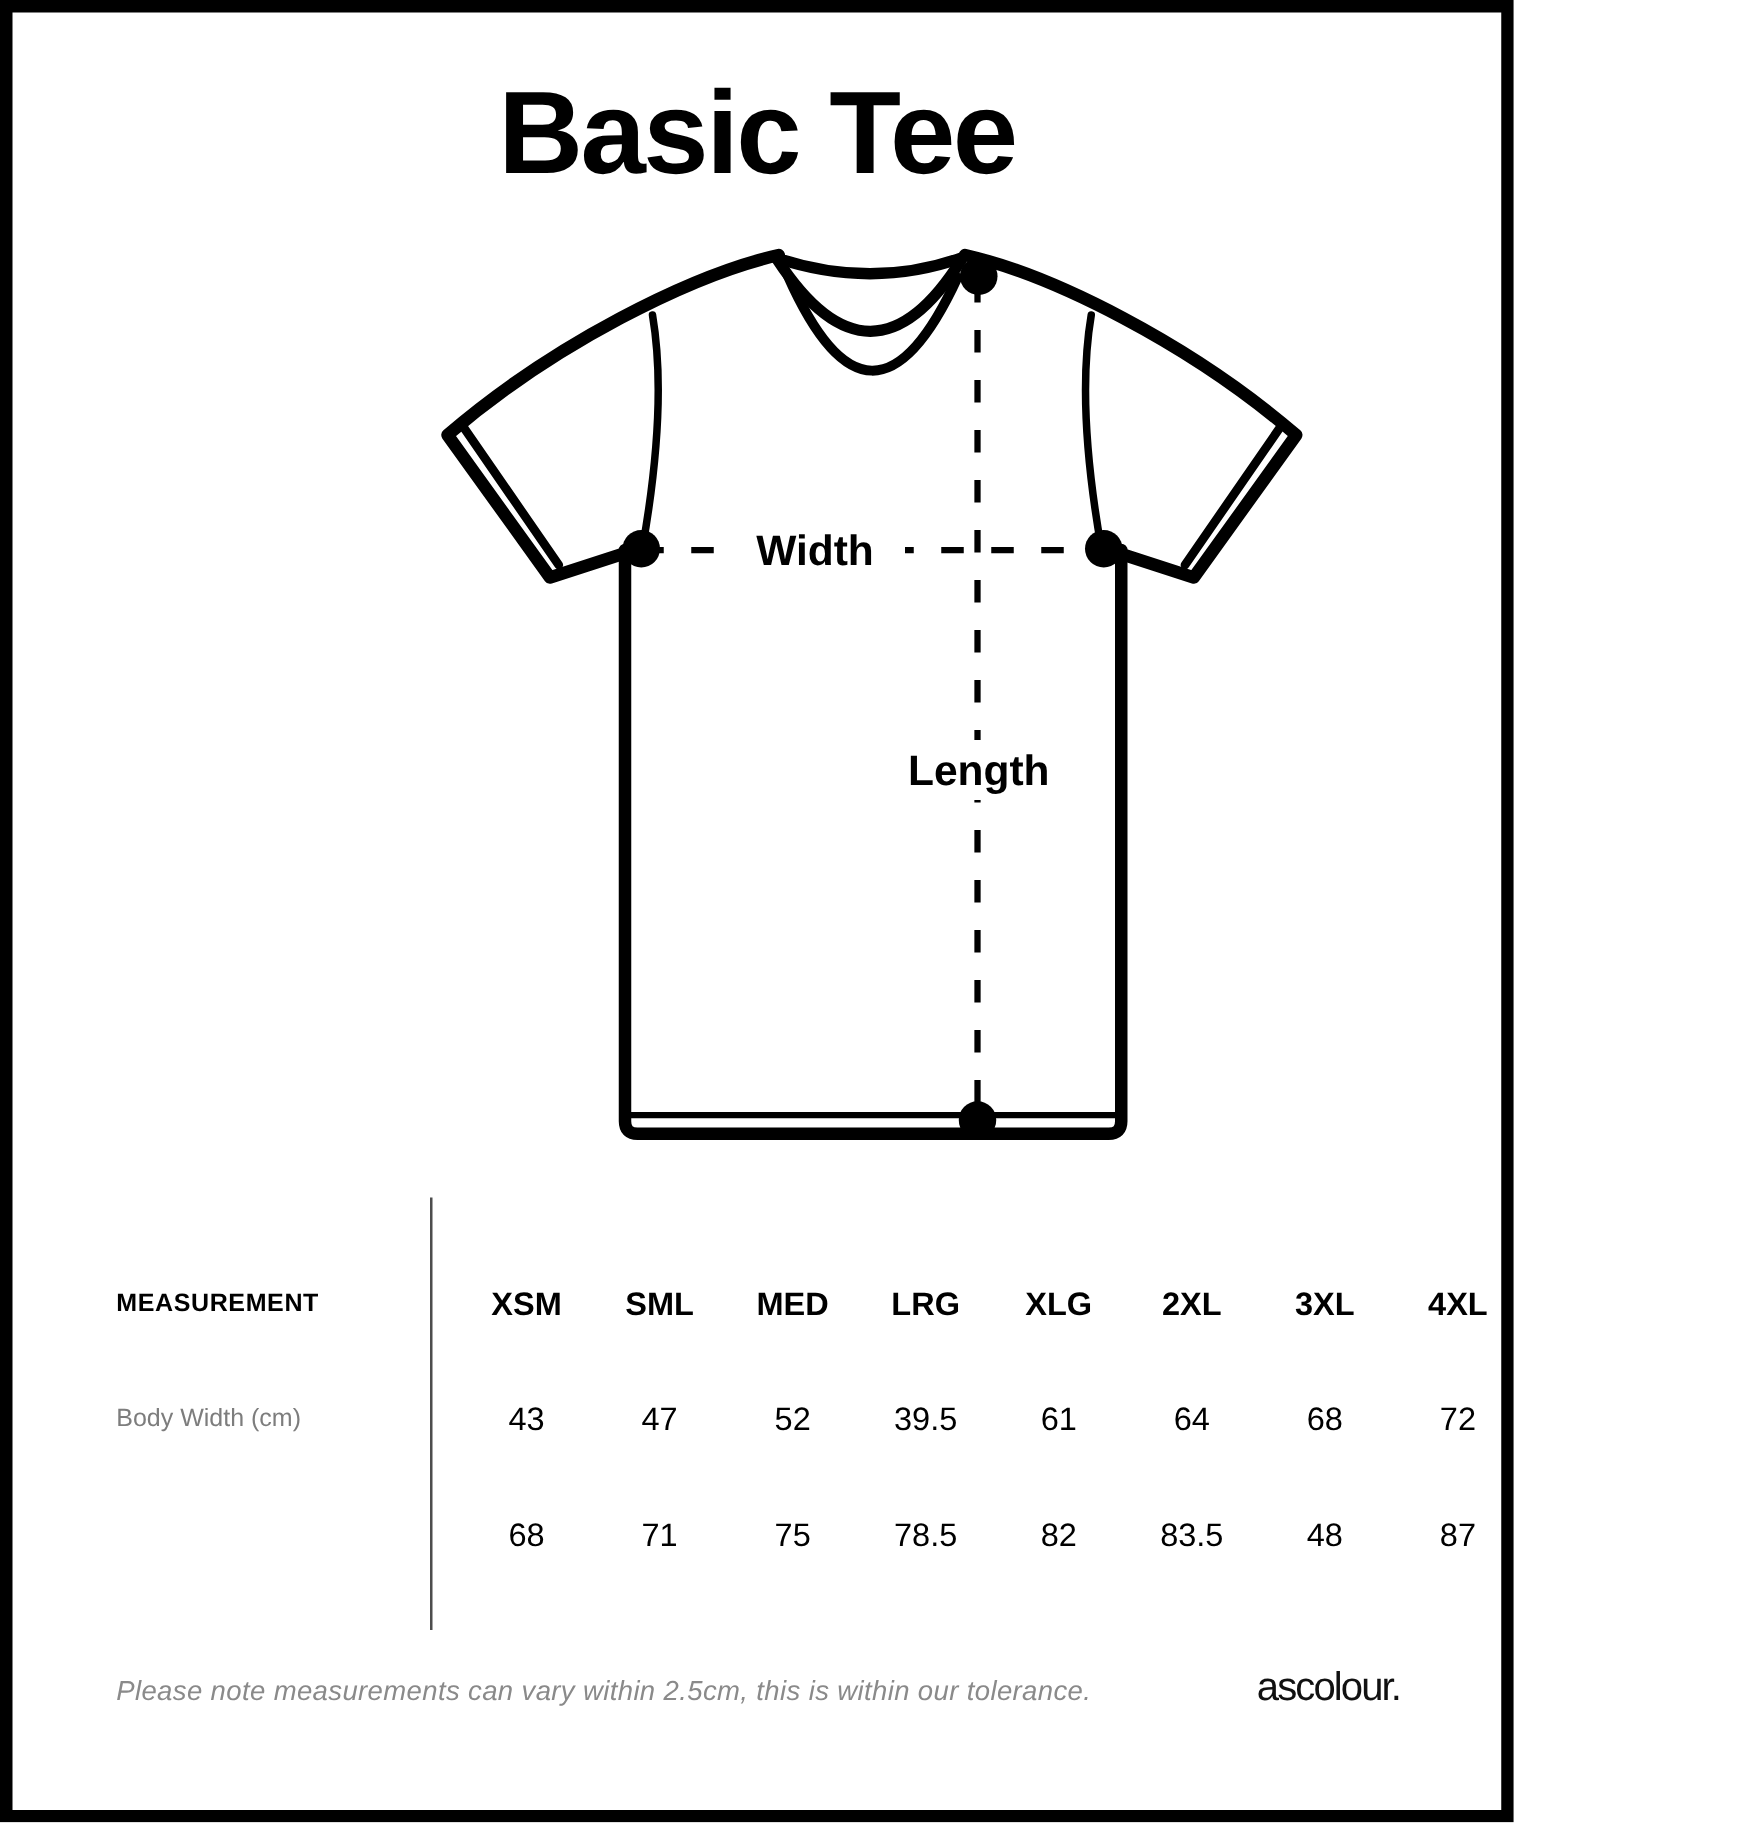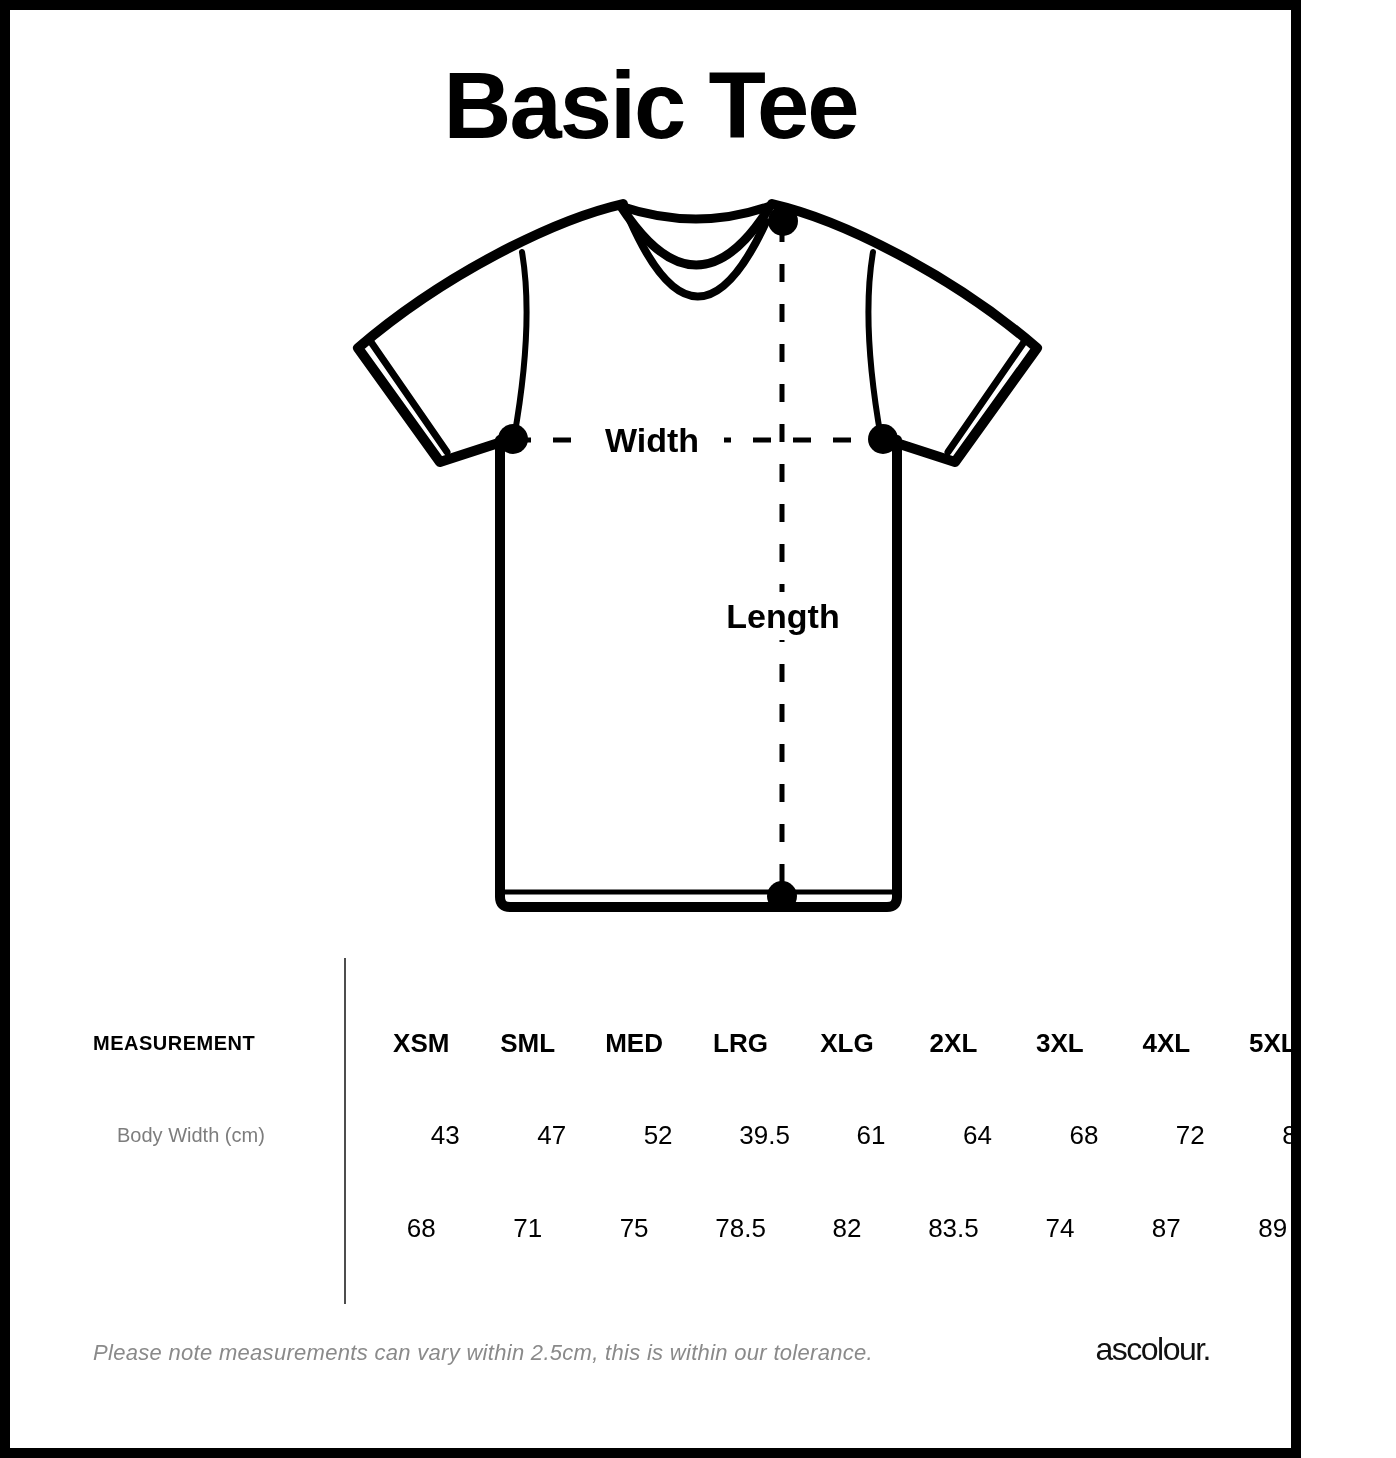--- a/index.html
+++ b/index.html
@@ -1,22 +1,23 @@
 <!DOCTYPE html>
 <html><head>
 <meta charset="utf-8">
 <style>
   html,body{margin:0;padding:0;background:#ffffff;}
   .page{
     position:relative;
-    width:1301px;height:1458px;
+    width:1188px;height:1458px;
     background:#ffffff;
     font-family:"Liberation Sans", sans-serif;
     color:#000;
     overflow:hidden;
+    padding-left:23px;
   }
   .frame{
     position:absolute;inset:0;
     border:10px solid #000;
     pointer-events:none;
   }
   .title{
     position:absolute;
     left:0;top:52px;width:100%;
     text-align:center;
@@ -26,21 +27,21 @@
   }
   .shirt-svg{position:absolute;left:340px;top:185px;}
   .divider{
     position:absolute;
     left:344px;top:958px;
     width:2px;height:346px;
     background:#4d4d4d;
   }
   .t-row{position:absolute;left:0;width:100%;height:40px;line-height:40px;}
   .t-row.header{top:1023px;}
-  .t-row.r1{top:1115px;margin-left:24px;}
+  .t-row.r1{top:1115px;}
   .t-row.r2{top:1208px;}
   .t-label{
     position:absolute;left:93px;width:240px;
     font-size:20px;
   }
   .t-label.head{font-weight:700;letter-spacing:0.5px;color:#000;}
   .t-label.muted{color:#7d7d7d;}
   .t-cols{
     position:absolute;left:368px;width:958px;height:40px;
     display:grid;grid-template-columns:repeat(9,1fr);
@@ -137,21 +138,21 @@
   </div>
 
   <div class="t-row r2">
     <div class="t-cols">
       <span>68</span>
       <span>71</span>
       <span>75</span>
       <span>78.5</span>
       <span>82</span>
       <span>83.5</span>
-      <span>74</span>
+      <span>48</span>
       <span>87</span>
       <span>89</span>
     </div>
   </div>
 
   <div class="note">Please note measurements can vary within 2.5cm, this is within our tolerance.</div>
 
   <div class="brand">ascolour.</div>
 
 </div>

